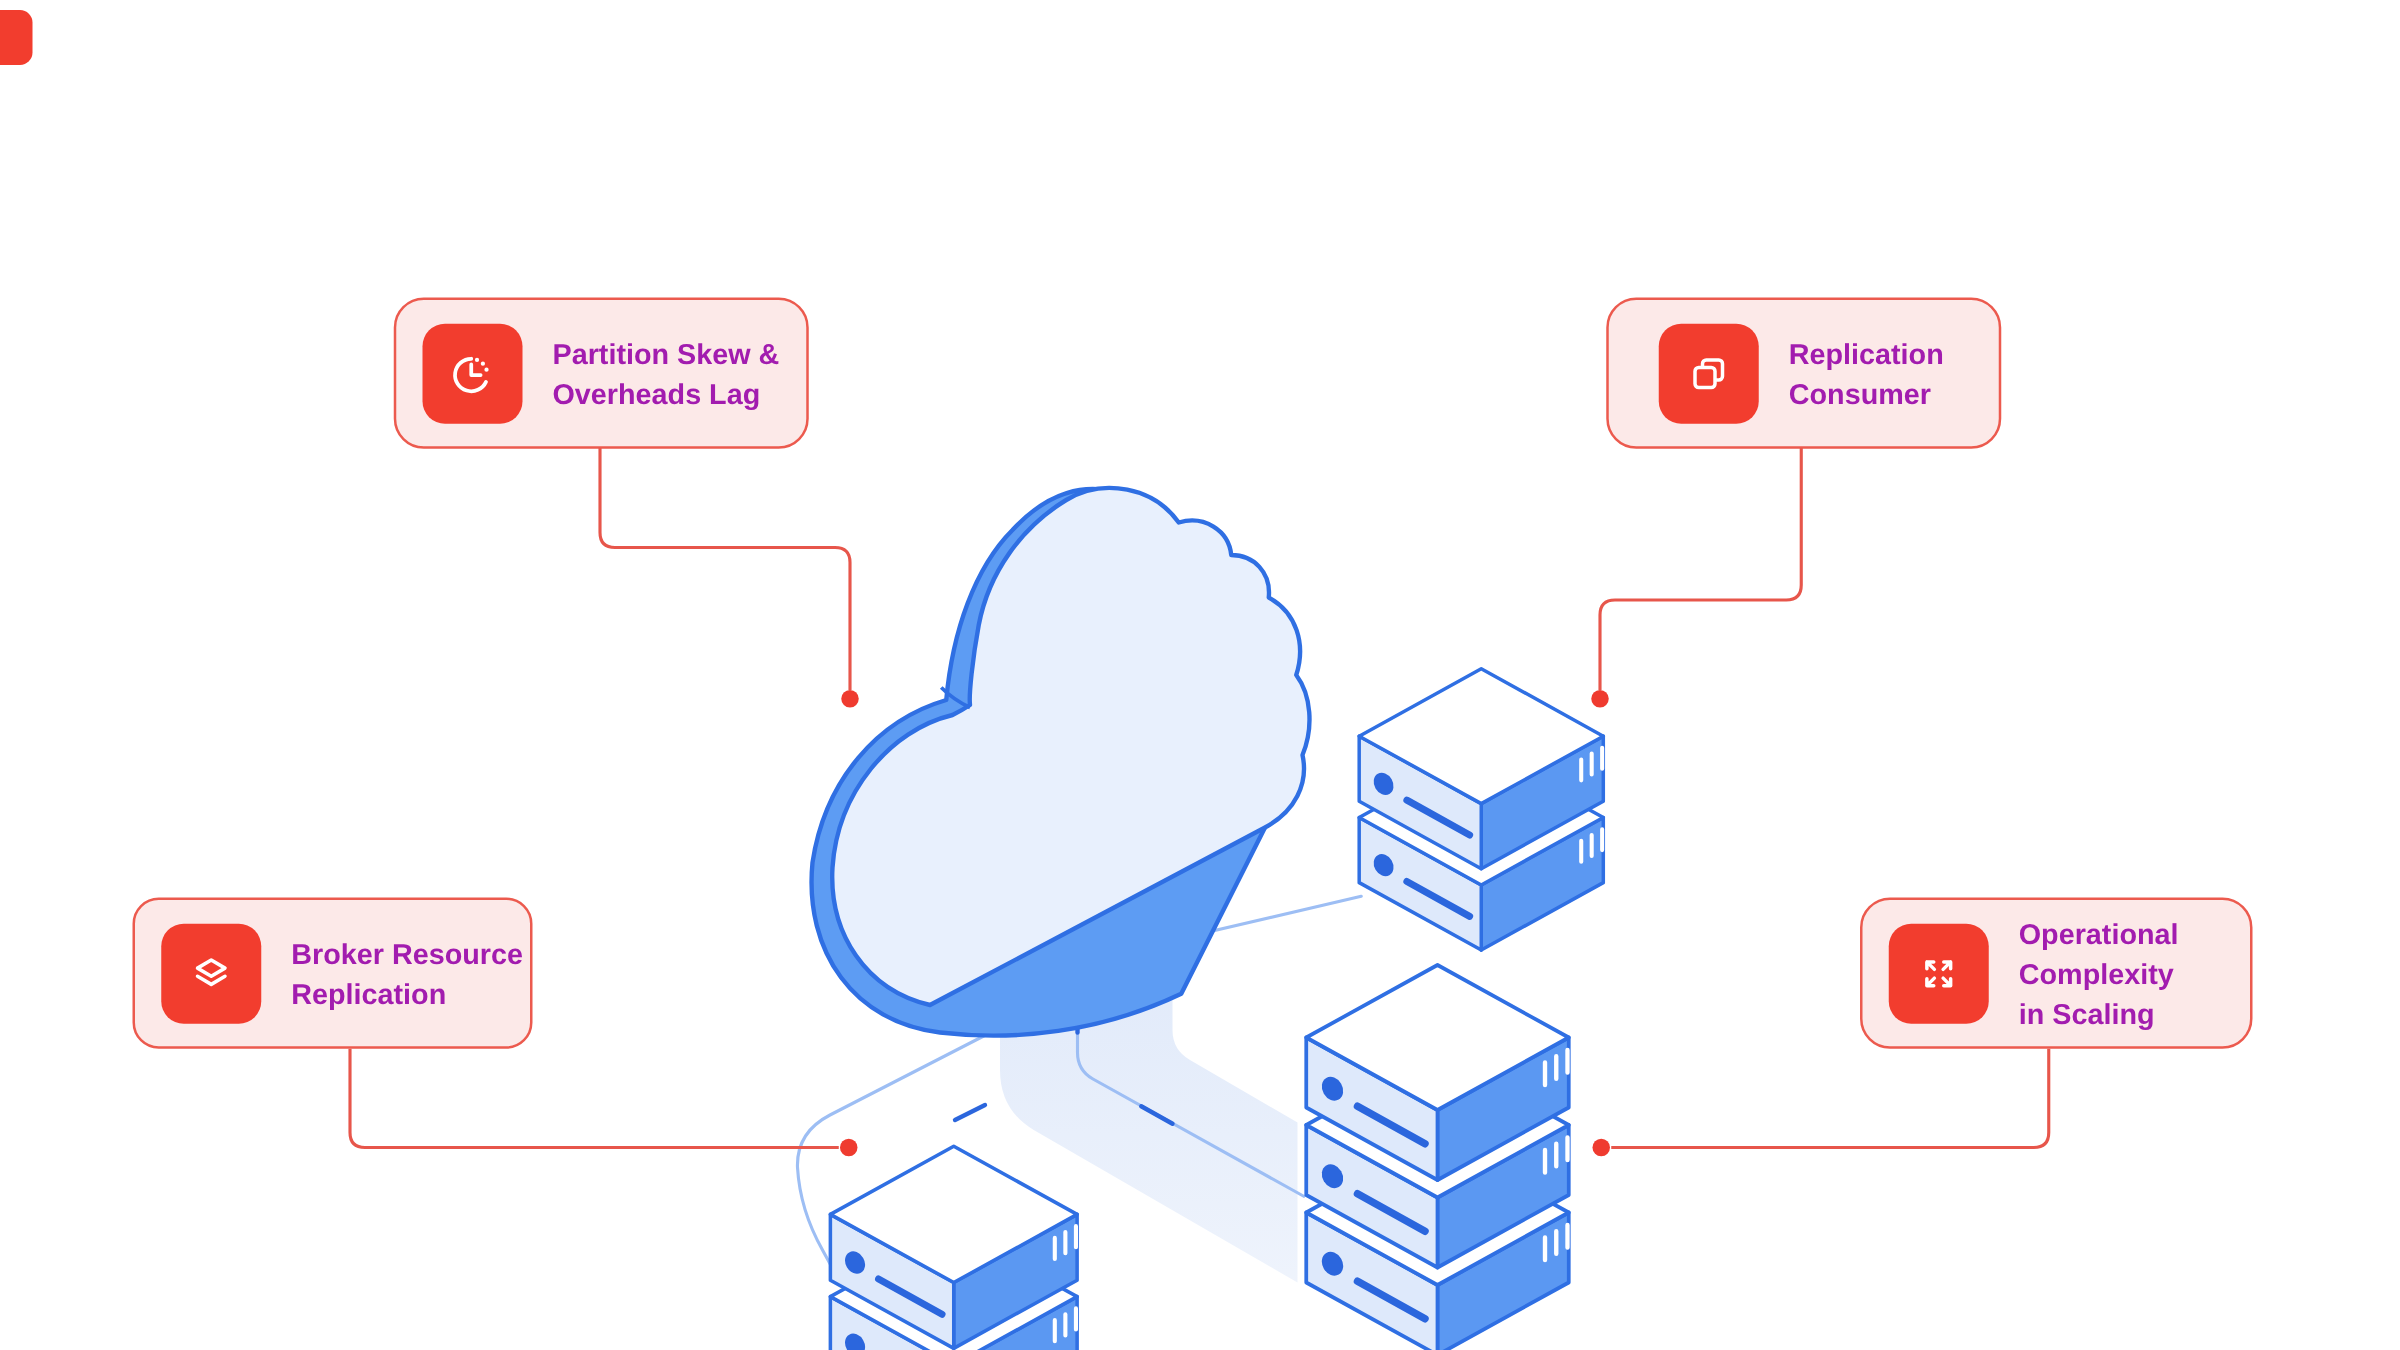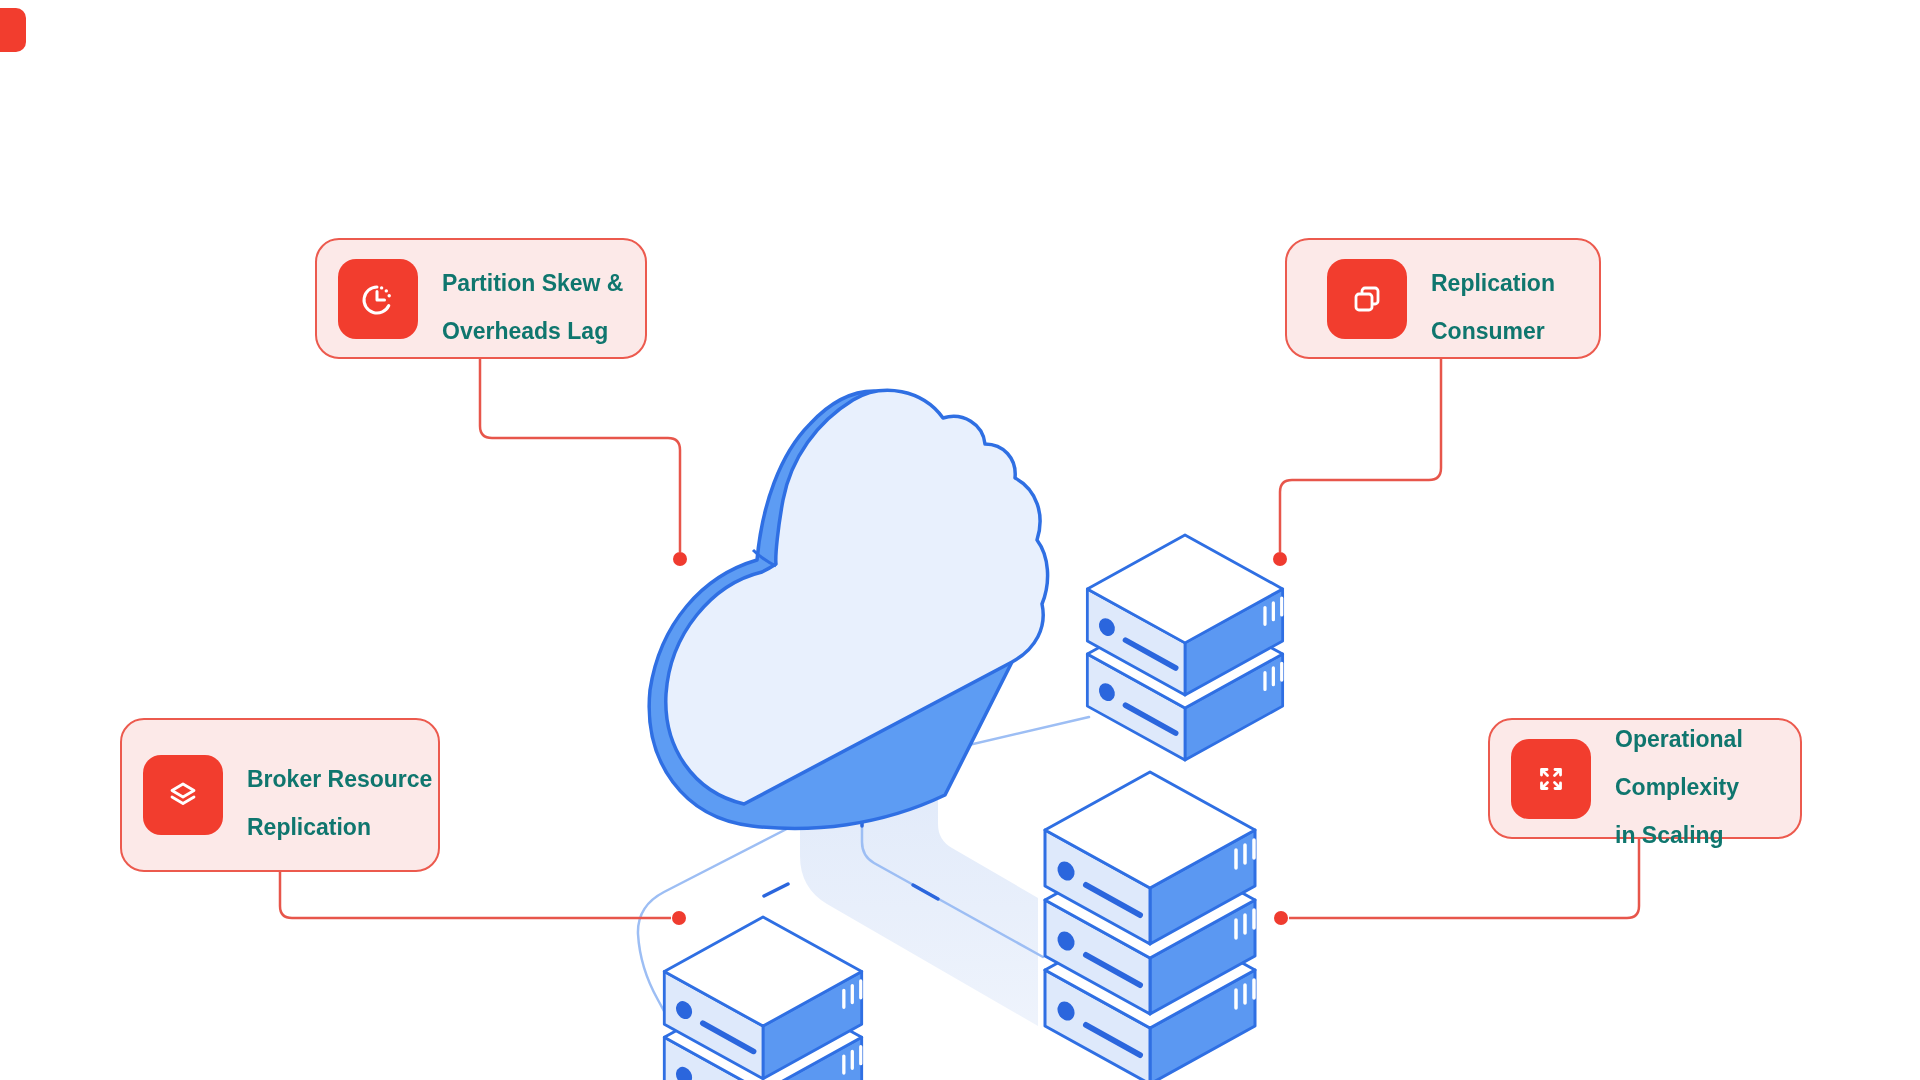--- a/index.html
+++ b/index.html
@@ -19,21 +19,21 @@
     box-sizing:border-box;
   }
   .tile{
     width:80px;height:80px;border-radius:18px;
     background:#f23d2e;flex:0 0 auto;
     display:flex;align-items:center;justify-content:center;
   }
   .cl-text{margin-left:24px;}
   .cl-line{
     font-size:23px;line-height:32px;font-weight:600;
-    color:#0f766e;white-space:nowrap;margin-top:16px;
+    color:#a21caf;white-space:nowrap;
   }
   .icon-svg{display:block;}
 </style>
 </head>
 <body>
 
 <svg id="scene" width="1920" height="1080" viewBox="0 0 1920 1080">
   <defs>
     <linearGradient id="gradBand" x1="0" y1="620" x2="0" y2="1040" gradientUnits="userSpaceOnUse">
       <stop offset="0" stop-color="#d7e3f8" stop-opacity="0.95"></stop>
@@ -141,21 +141,21 @@
       <rect x="15" y="9" width="16" height="16" rx="3" fill="none" stroke="#fff" stroke-width="2.8"></rect>
       <rect x="9" y="15" width="16" height="16" rx="3" fill="#f23d2e" stroke="#fff" stroke-width="2.8"></rect>
     </svg>
   </div>
   <div class="cl-text">
     <div class="cl-line">Replication</div>
     <div class="cl-line">Consumer</div>
   </div>
 </div>
 
-<div class="callout" style="left:120px;top:718px;width:320px;height:154px;">
+<div class="callout" style="left:106px;top:718px;width:320px;height:121px;border-radius:21px;">
   <div class="tile">
     <svg class="icon-svg" width="40" height="40" viewBox="0 0 40 40">
       <path d="M20,9 L31,15.5 L20,22 L9,15.5 Z" fill="none" stroke="#fff" stroke-width="2.8" stroke-linejoin="round"></path>
       <path d="M9,22 L20,28.5 L31,22" fill="none" stroke="#fff" stroke-width="2.8" stroke-linejoin="round" stroke-linecap="round"></path>
     </svg>
   </div>
   <div class="cl-text">
     <div class="cl-line">Broker Resource</div>
     <div class="cl-line">Replication</div>
   </div>

